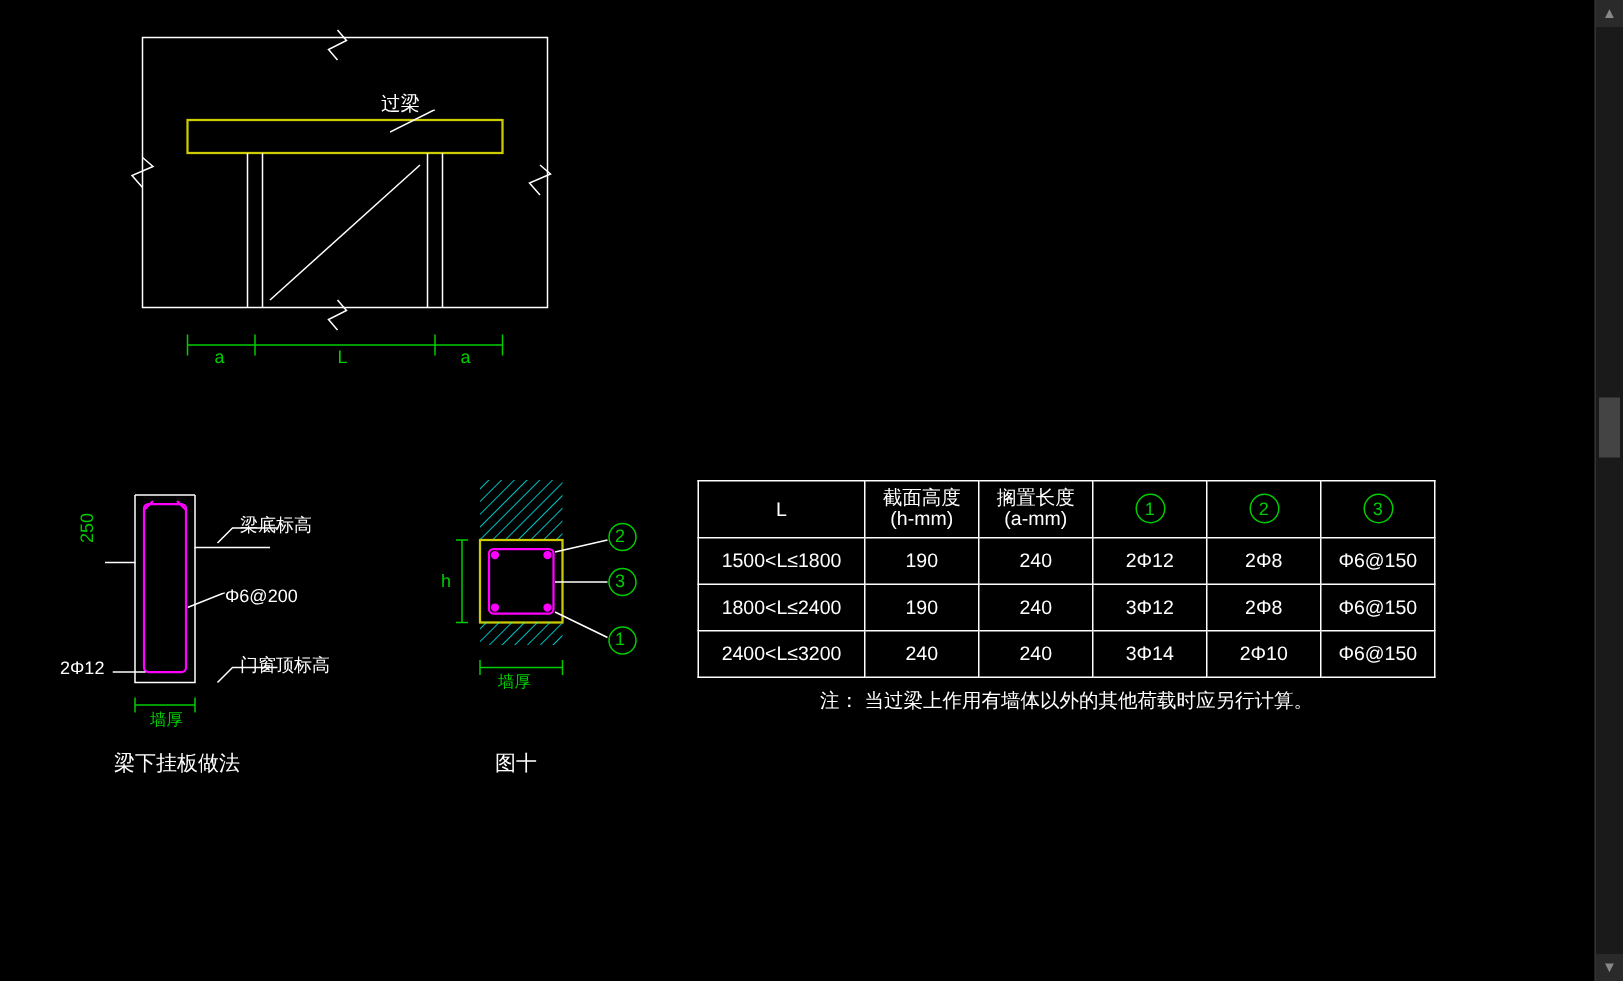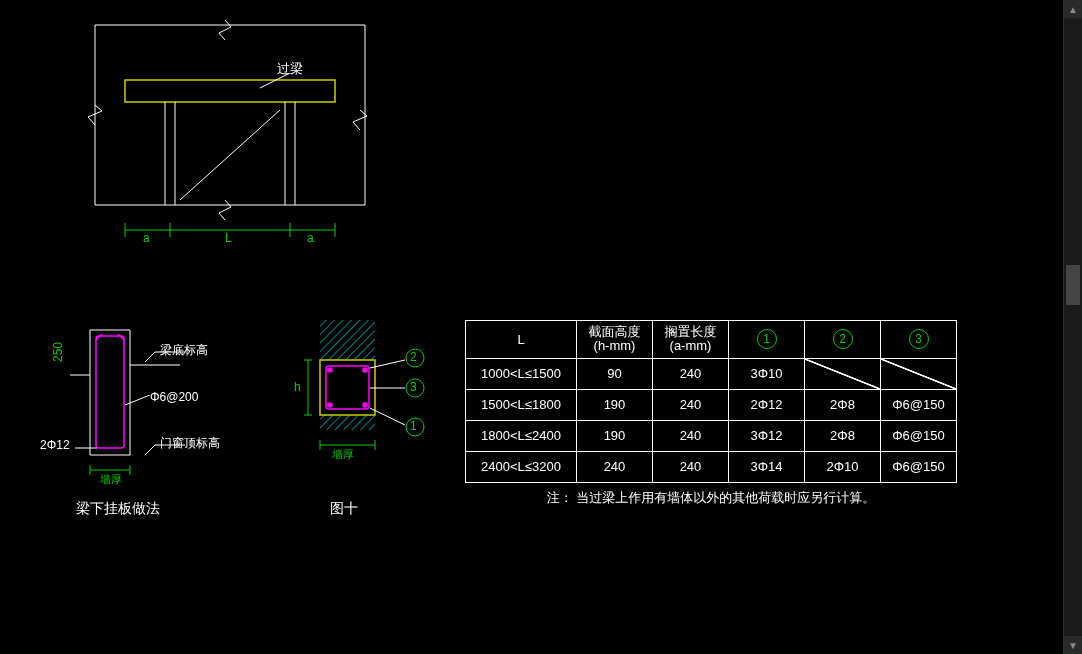--- a/index.html
+++ b/index.html
@@ -128,21 +128,21 @@
 
       <g class="green" stroke-width="1">
         <line x1="40" y1="215" x2="250" y2="215"></line>
         <line x1="40" y1="208" x2="40" y2="222"></line>
         <line x1="85" y1="208" x2="85" y2="222"></line>
         <line x1="205" y1="208" x2="205" y2="222"></line>
         <line x1="250" y1="208" x2="250" y2="222"></line>
       </g>
     </svg>
 
-    <div class="label" style="left:192px; top:45px;font-family:Liberation Mono, monospace;">过梁</div>
+    <div class="label" style="left:169px; top:45px;font-family:Liberation Mono, monospace;">过梁</div>
     <svg width="40" height="20" style="position:absolute; left:175px; top:58px;">
         <line x1="0" y1="15" x2="30" y2="0" stroke="#fff"></line>
       </svg>
     <div class="dimlabel" style="left:58px; top:216px;">a</div>
     <div class="dimlabel" style="left:140px; top:216px;">L</div>
     <div class="dimlabel" style="left:222px; top:216px;">a</div>
   </div>
 
   <div class="sec-left">
     <svg width="180" height="180">
@@ -253,28 +253,20 @@
         <tr>
           <th class="col-L">L</th>
           <th style="line-height:1.1;">截面高度<br>(h-mm)</th>
           <th style="line-height:1.1;">搁置长度<br>(a-mm)</th>
           <th><span class="circled">1</span></th>
           <th><span class="circled">2</span></th>
           <th><span class="circled">3</span></th>
         </tr>
       </thead>
       <tbody id="tbody">
-          <tr>
-            <td class="col-L">1000&lt;L≤1500</td>
-            <td>90</td>
-            <td>240</td>
-            <td>3Φ10</td>
-            <td class=" diag"></td>
-            <td class=" diag"></td>
-          </tr>
           <tr>
             <td class="col-L">1500&lt;L≤1800</td>
             <td>190</td>
             <td>240</td>
             <td>2Φ12</td>
             <td>2Φ8</td>
             <td>Φ6@150</td>
           </tr>
           <tr>
             <td class="col-L">1800&lt;L≤2400</td>

